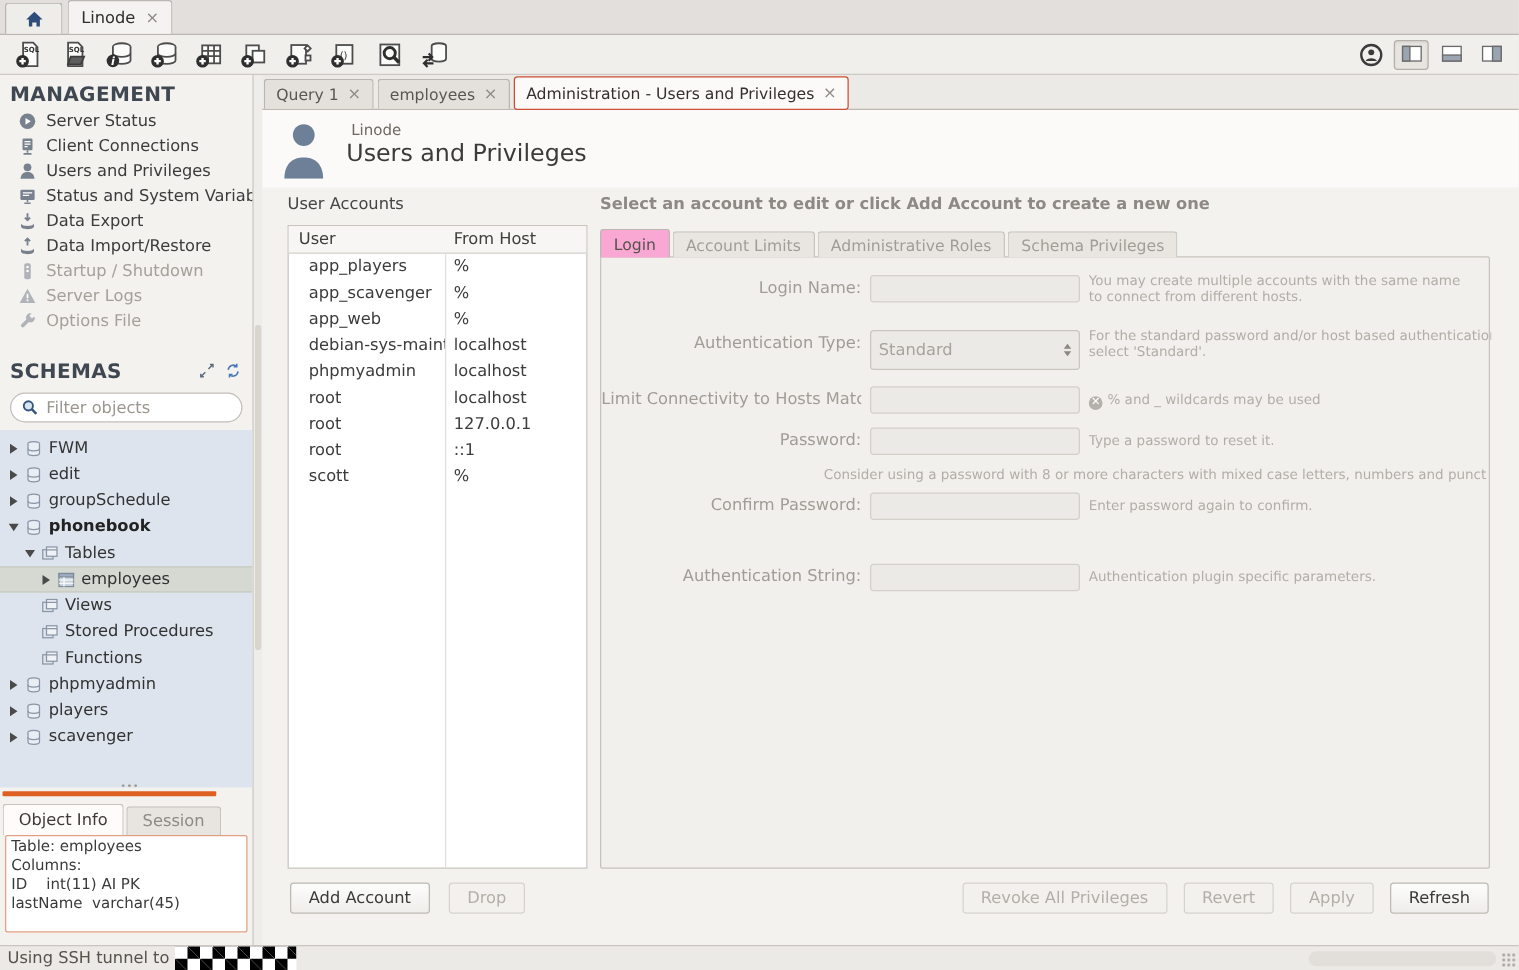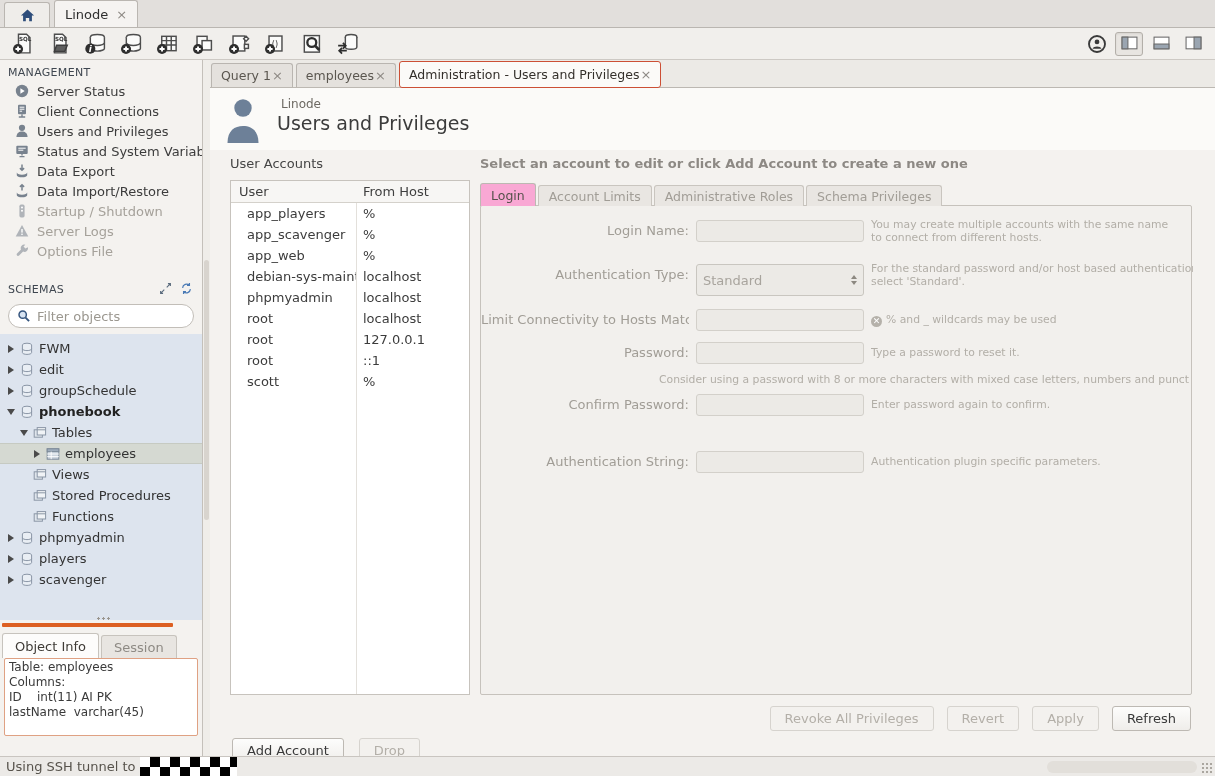--- a/index.html
+++ b/index.html
@@ -20,21 +20,21 @@
   .tbtn{width:31px;height:26px;display:flex;align-items:center;justify-content:center;border-radius:3px}
   .tbtn svg{width:23px;height:23px}
   #tb-right{display:flex;align-items:center;gap:4px;padding-right:8px}
   .rbtn{width:28px;height:24px;display:flex;align-items:center;justify-content:center;border-radius:3px;border:1px solid transparent}
   .rbtn svg{width:19px;height:17px}
   .rbtn.logo svg{width:20px;height:20px}
   .rbtn.active{border-color:#b3afa9;background:#e8e5e1;box-shadow:inset 0 1px 2px rgba(0,0,0,.08)}
 
   
   #sidebar{position:absolute;left:0;top:60px;width:203px;height:696px;background:#f4f2ef;border-right:1px solid #c4c0ba;overflow:hidden}
-  .sect-title{display:flex;align-items:flex-end;padding:6px 8px 2px 8px;font-size:11px;font-weight:normal;color:#3f4750;letter-spacing:.3px}
+  .sect-title{display:flex;align-items:center;padding:6px 8px 2px 8px;font-size:16px;font-weight:bold;color:#3f4750;letter-spacing:.3px}
   .sect-title .spacer{flex:1}
   .sitem{display:flex;align-items:center;height:20px;padding-left:14px;gap:7px;white-space:nowrap;overflow:hidden;cursor:default}
   .sitem .ic{width:16px;height:16px;flex:0 0 16px}
   .sitem .slabel{font-size:13px;color:#3c3c3c}
   .sitem.dis .slabel{color:#a5a19a}
   .hdr-ic{width:15px;height:15px;margin-left:6px}
   .filter-row{margin:6px 8px;height:24px;background:#fff;border:1px solid #c2beb8;border-radius:12px;display:flex;align-items:center;padding:0 8px;gap:6px}
   .filter-row .ic{width:14px;height:14px}
   .filter-row input{border:none;outline:none;flex:1;font-size:13px;color:#555;background:transparent;font-family:inherit}
   .filter-row input::placeholder{color:#9b978f}
@@ -56,21 +56,21 @@
   #info-box{margin:0 4px;height:78px;background:#fff;border:1px solid #dfa183;border-radius:2px;padding:1px 4px;overflow:hidden}
   .iline{font-size:12px;line-height:15px;color:#3a3a3a;white-space:pre}
 
   
   #vstrip{position:absolute;left:203px;top:60px;width:7px;height:696px;background:#efede9}
   .vhandle{position:absolute;left:1px;top:200px;width:5px;height:260px;background:#d8d4ce;border-radius:3px}
 
   
   #content{position:absolute;left:210px;top:60px;width:1005px;height:696px;background:#f4f2ef}
   #etabs{position:absolute;left:0;top:0;width:1005px;height:28px;border-bottom:1px solid #bcb8b2;display:flex;align-items:flex-end;gap:3px;padding-left:1px;background:#eceae6}
-  .etab{height:24px;display:flex;align-items:center;gap:1px;padding:0 9px;font-size:12.5px;color:#5a564f;background:#e4e1dd;border:1px solid #b9b5b0;border-bottom:none;border-radius:3px 3px 0 0}
+  .etab{height:24px;display:flex;align-items:center;gap:7px;padding:0 9px;font-size:12.5px;color:#5a564f;background:#e4e1dd;border:1px solid #b9b5b0;border-bottom:none;border-radius:3px 3px 0 0}
   .etab.active{background:#fbfaf8;border:1px solid #cc4f35;border-radius:3px;height:27px;margin-bottom:-1px;z-index:3;color:#34302b}
   #admin{position:absolute;left:0;top:28px;width:1005px;height:668px;background:#f4f2ef}
   #admin-header{position:absolute;left:0;top:0;width:1005px;height:62px;background:#fbfaf8}
   #avatar{position:absolute;left:15px;top:9px;width:36px;height:46px}
   #conn-small{position:absolute;left:71px;top:9px;font-size:12px;color:#6d6962}
   #page-title{position:absolute;left:67px;top:24px;font-size:19px;color:#3b3b3b}
   .accounts-label{position:absolute;left:20px;top:68px;font-size:13px;color:#454545}
   .prompt{position:absolute;left:270px;top:68px;font-size:13px;font-weight:bold;color:#8d8984}
 
   
@@ -94,21 +94,21 @@
   .spin{margin-left:auto;display:flex;flex-direction:column;gap:2px;align-items:center}
   .spin .up{width:0;height:0;border-bottom:4px solid #8c8880;border-left:3.5px solid transparent;border-right:3.5px solid transparent}
   .spin .dn{width:0;height:0;border-top:4px solid #8c8880;border-left:3.5px solid transparent;border-right:3.5px solid transparent}
   .fhint{position:absolute;left:390px;width:322px;font-size:10.8px;line-height:13px;color:#b2aea7;white-space:pre;overflow:hidden}
   .fnote{position:absolute;left:178px;top:167px;width:530px;font-size:10.8px;color:#b2aea7;white-space:nowrap;overflow:hidden}
   .clear-ic{display:inline-block;width:11px;height:11px;border-radius:50%;background:#b5b1aa;color:#fff;font-size:9px;line-height:11px;text-align:center;margin-right:4px;vertical-align:-1px}
 
   
   .btn{height:25px;padding:0 14px;border:1px solid #bdb9b3;border-radius:3px;background:linear-gradient(#fdfdfc,#efedea);font-family:inherit;font-size:13px;color:#3a3a3a;display:inline-flex;align-items:center}
   .btn.dis{color:#b3afa8;border-color:#d6d3ce;background:#f3f1ee}
-  #btn-left{position:absolute;left:22px;top:650px;display:flex;gap:15px}
+  #btn-left{position:absolute;left:22px;top:618px;display:flex;gap:15px}
   #btn-right{position:absolute;right:24px;top:618px;display:flex;gap:13px}
 
   
   #statusbar{position:absolute;left:0;top:756px;width:1215px;height:20px;background:#eceae7;border-top:1px solid #c9c5c0;display:flex;align-items:center;padding-left:6px;font-size:13px;color:#57534c}
   .checker{display:inline-block;width:97px;height:19px;margin-left:4px;background-image:linear-gradient(45deg,#000 25%,transparent 25%,transparent 75%,#000 75%),linear-gradient(45deg,#000 25%,#fff 25%,#fff 75%,#000 75%);background-size:20px 20px;background-position:0 0,10px 10px;background-color:#fff}
   .pill{position:absolute;left:1047px;top:4px;width:150px;height:12px;border-radius:6px;background:#e2dfda}
   .grip{position:absolute;right:2px;bottom:2px;width:12px;height:12px;background:radial-gradient(circle,#aaa69f 1px,transparent 1.3px);background-size:4px 4px}
 </style>
 </head>
 <body>

